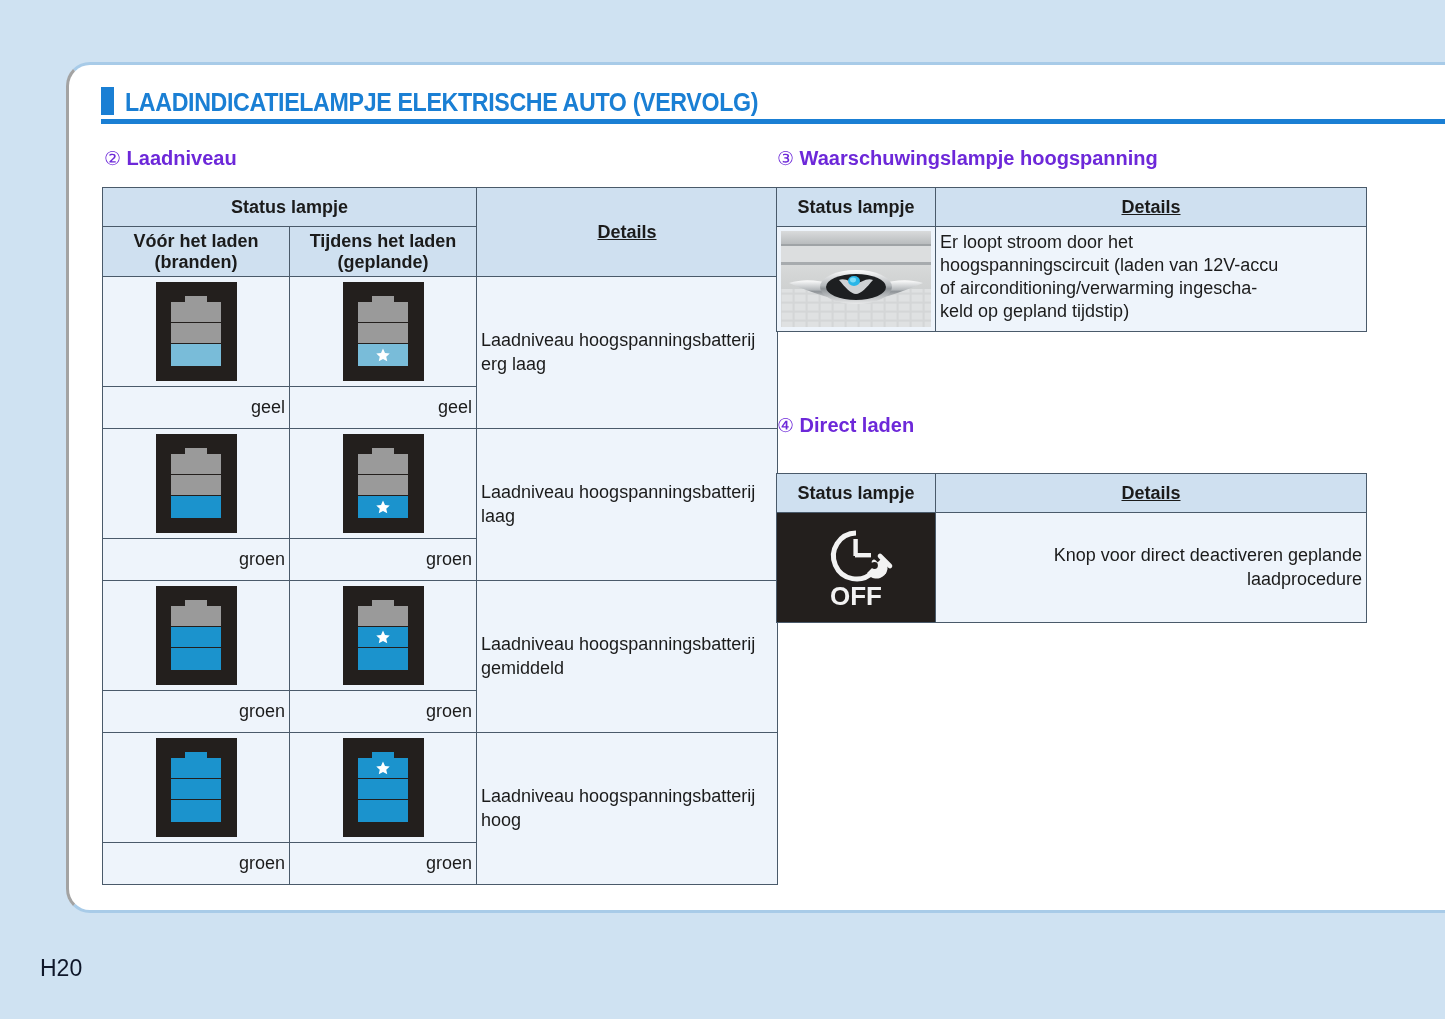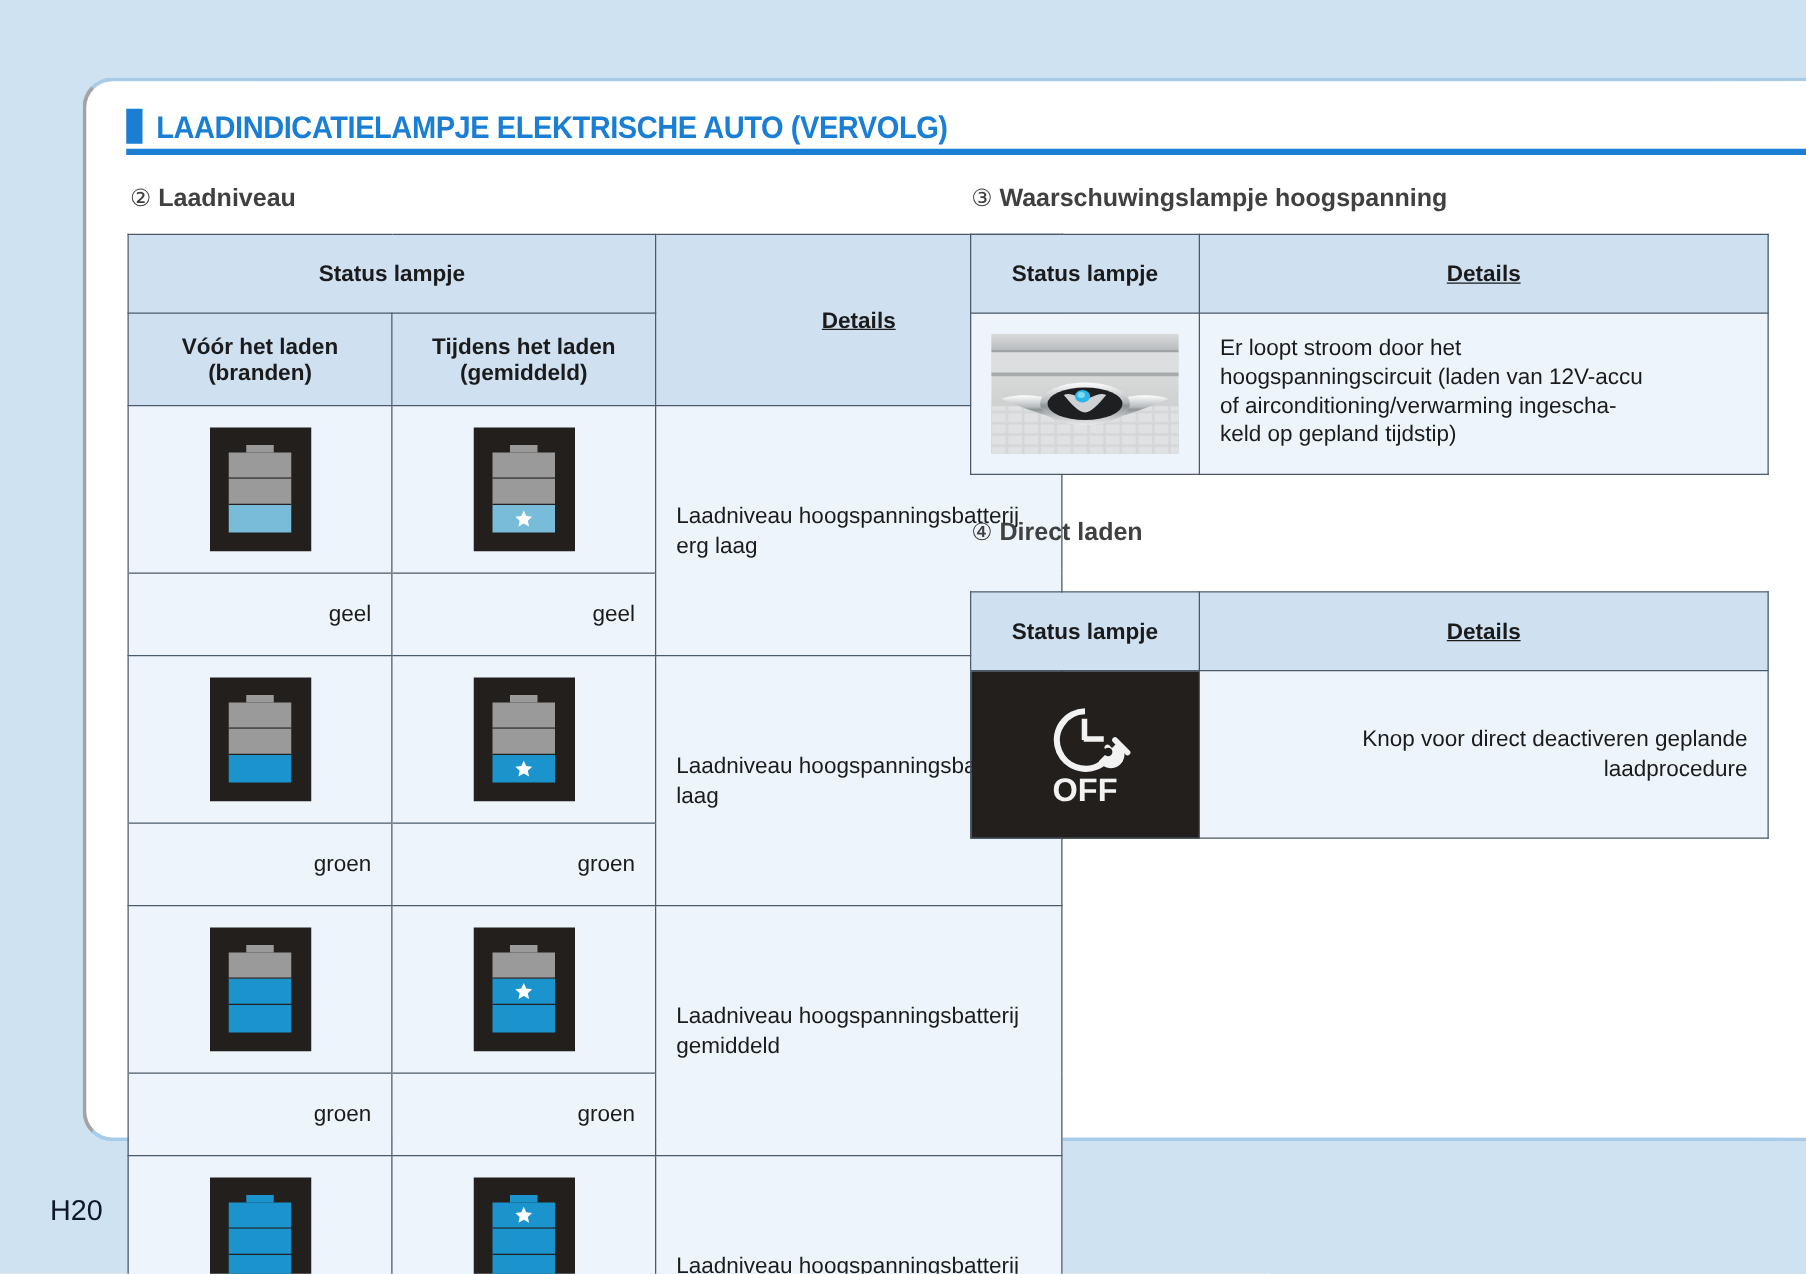--- a/index.html
+++ b/index.html
@@ -51,34 +51,34 @@
     position:absolute;
     left:32px; top:54px;
     width:1365px;
     height:5px;
     background:#1a7fd4;
   }
   
   .sec-head{
     font-size:20px;
     font-weight:bold;
-    color:#404040;
+    color:#6d28d9;
     white-space:nowrap;
   }
   .sec-head .circ{ font-weight:normal; font-size:19px; }
 
   
   table{ border-collapse:collapse; }
   .tbl td, .tbl th{
     border:1px solid #4a5a6a;
     background:#eef4fb;
     font-size:18px;
     color:#1b1b1b;
     font-weight:normal;
-    padding:16px;
+    padding:4px;
   }
   .tbl th{
     background:#cfe0f0;
     font-weight:bold;
     text-align:center;
   }
   .hdr-main{ font-size:19px; height:30px; }
   .hdr-sub{ font-size:18px; line-height:1.15; padding:3px 6px; }
   .hdr-details{ font-size:19px;text-decoration:underline; }
 
@@ -204,21 +204,21 @@
         <th class="hdr-main" colspan="2">Status lampje</th>
         <th class="hdr-details col-c" rowspan="2">Details</th>
       </tr>
       <tr>
         <th class="hdr-sub col-a">
           <div>Vóór het laden</div>
           <div>(branden)</div>
         </th>
         <th class="hdr-sub col-b">
           <div>Tijdens het laden</div>
-          <div>(gemiddeld)</div>
+          <div>(geplande)</div>
         </th>
       </tr>
     </thead>
     <tbody id="level-rows">
         <tr>
           <td class="icon-cell col-a"><span class="swatch"><span class="batt">
                 <span class="nub g"></span>
                 <span class="seg s-top g"></span>
                 <span class="seg s-mid g"></span>
                 <span class="seg s-bot b1"></span>

